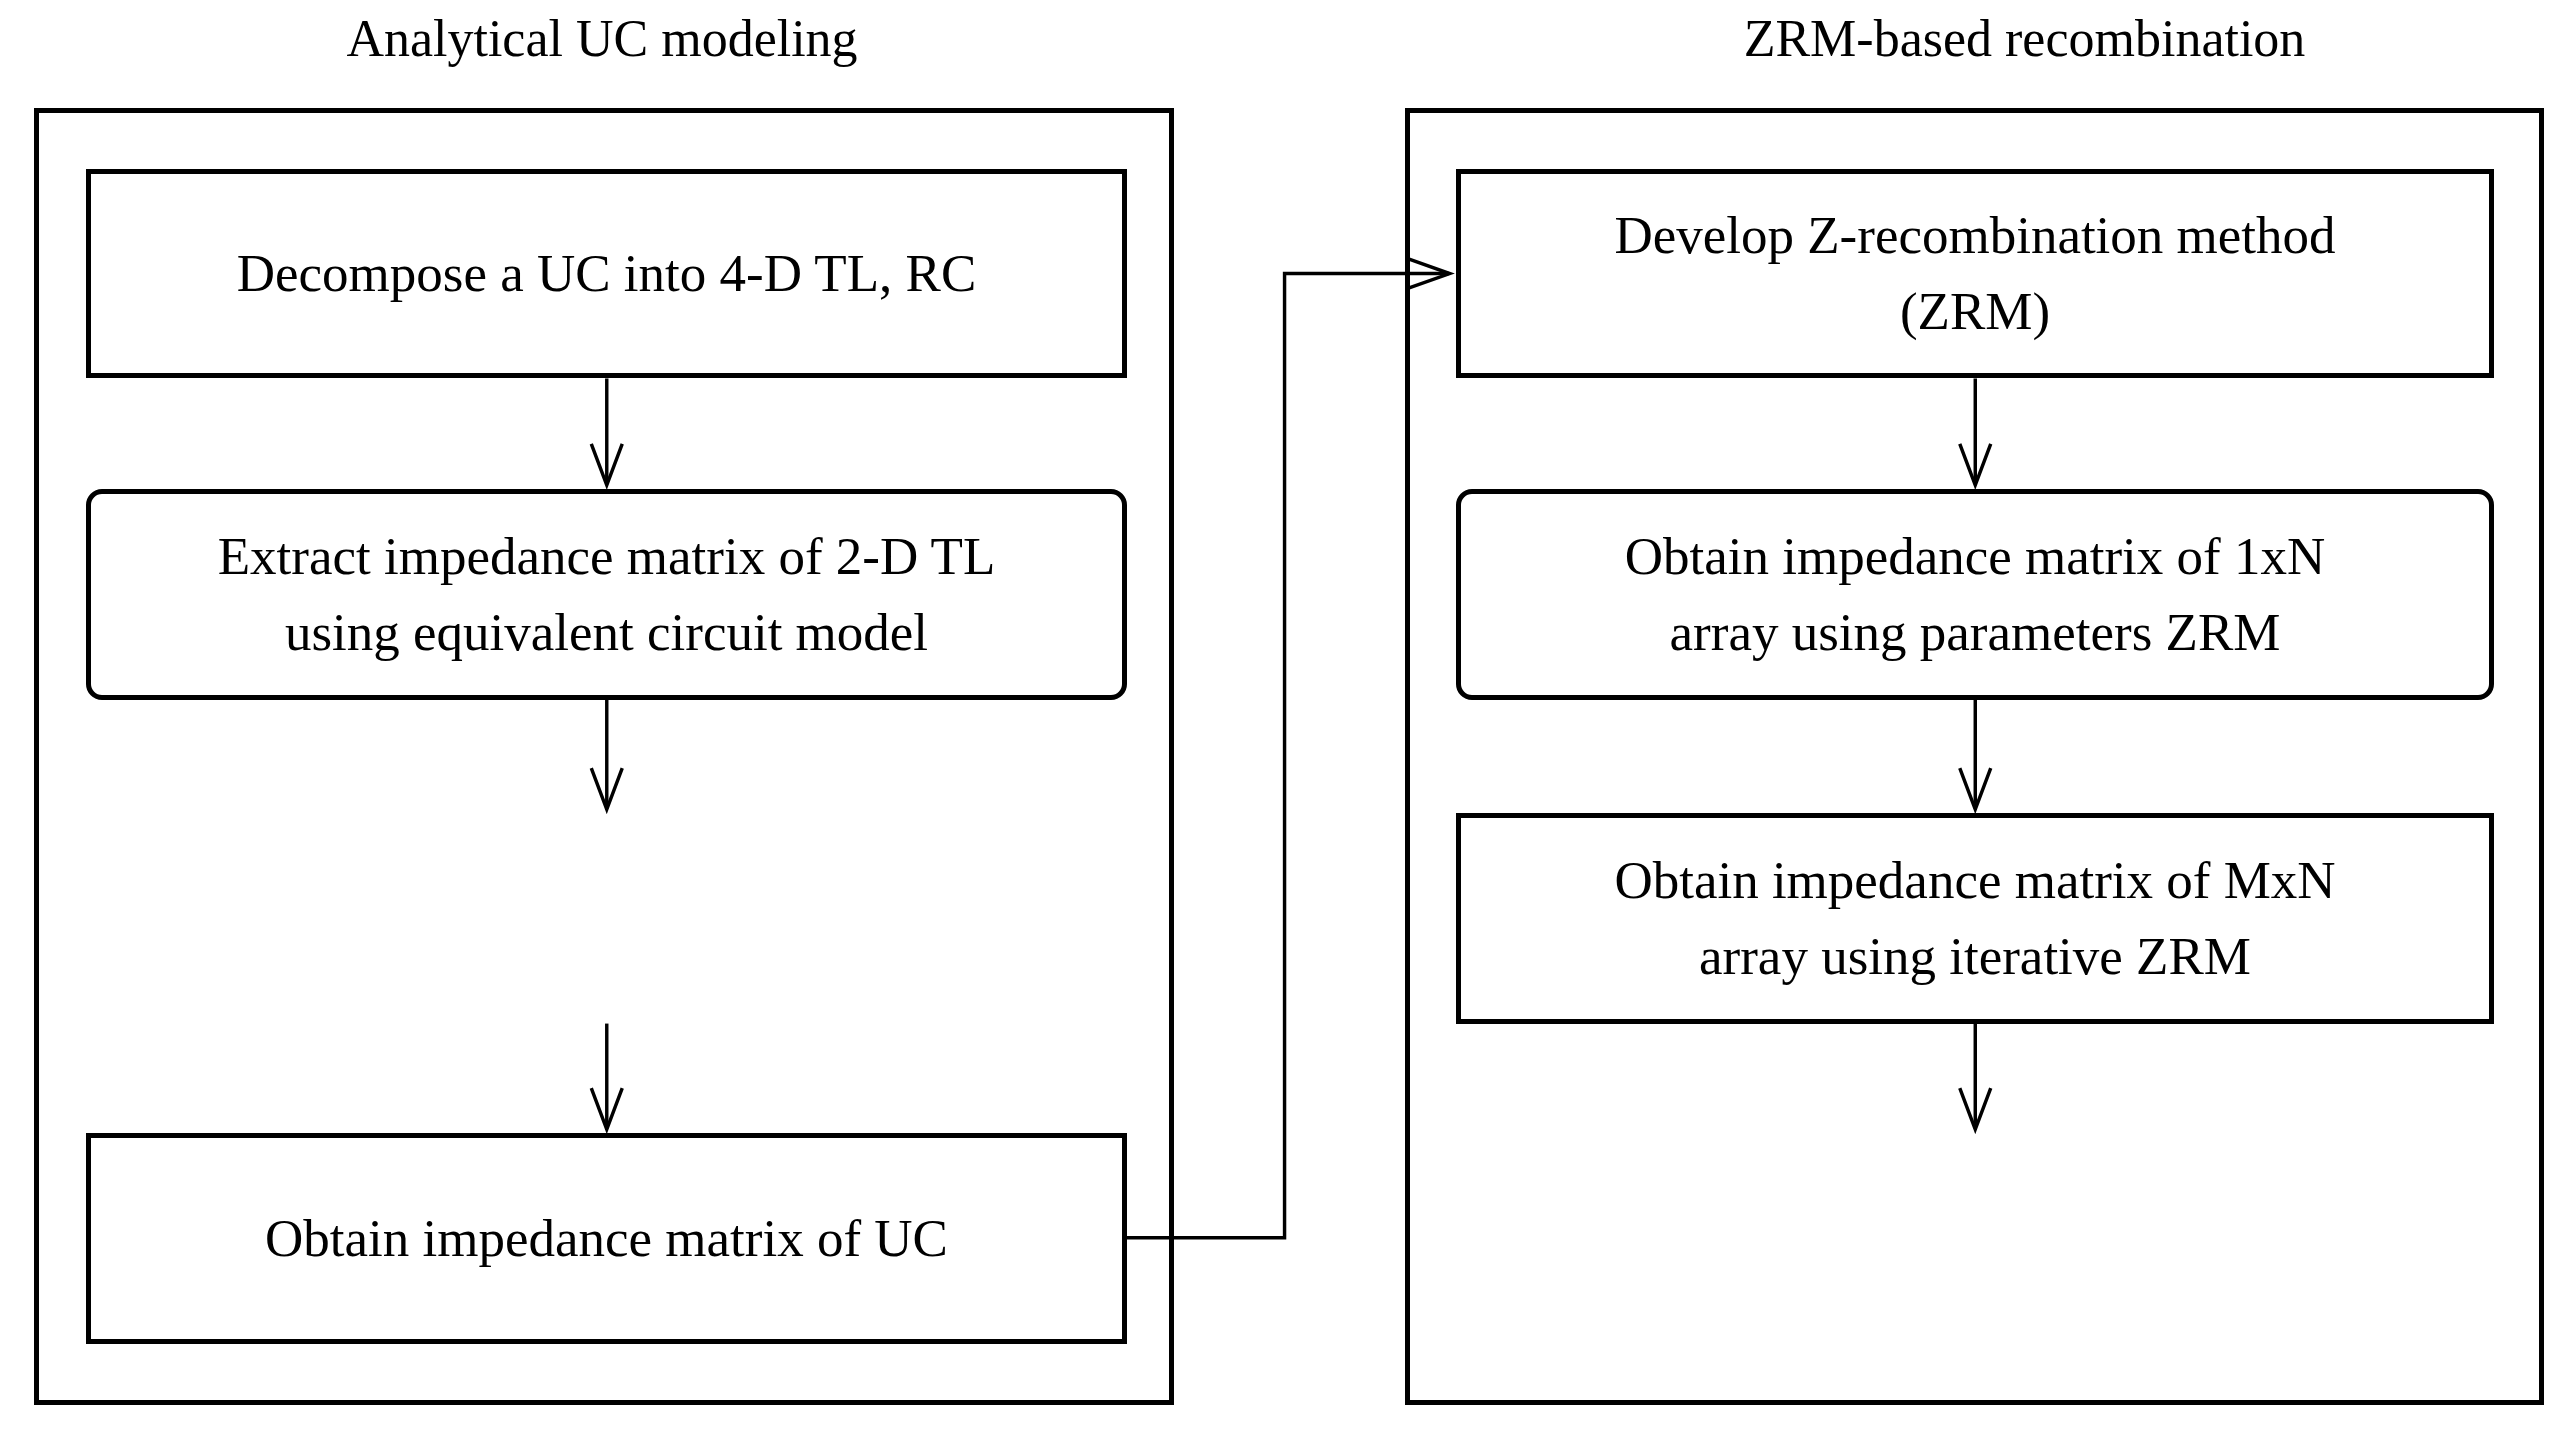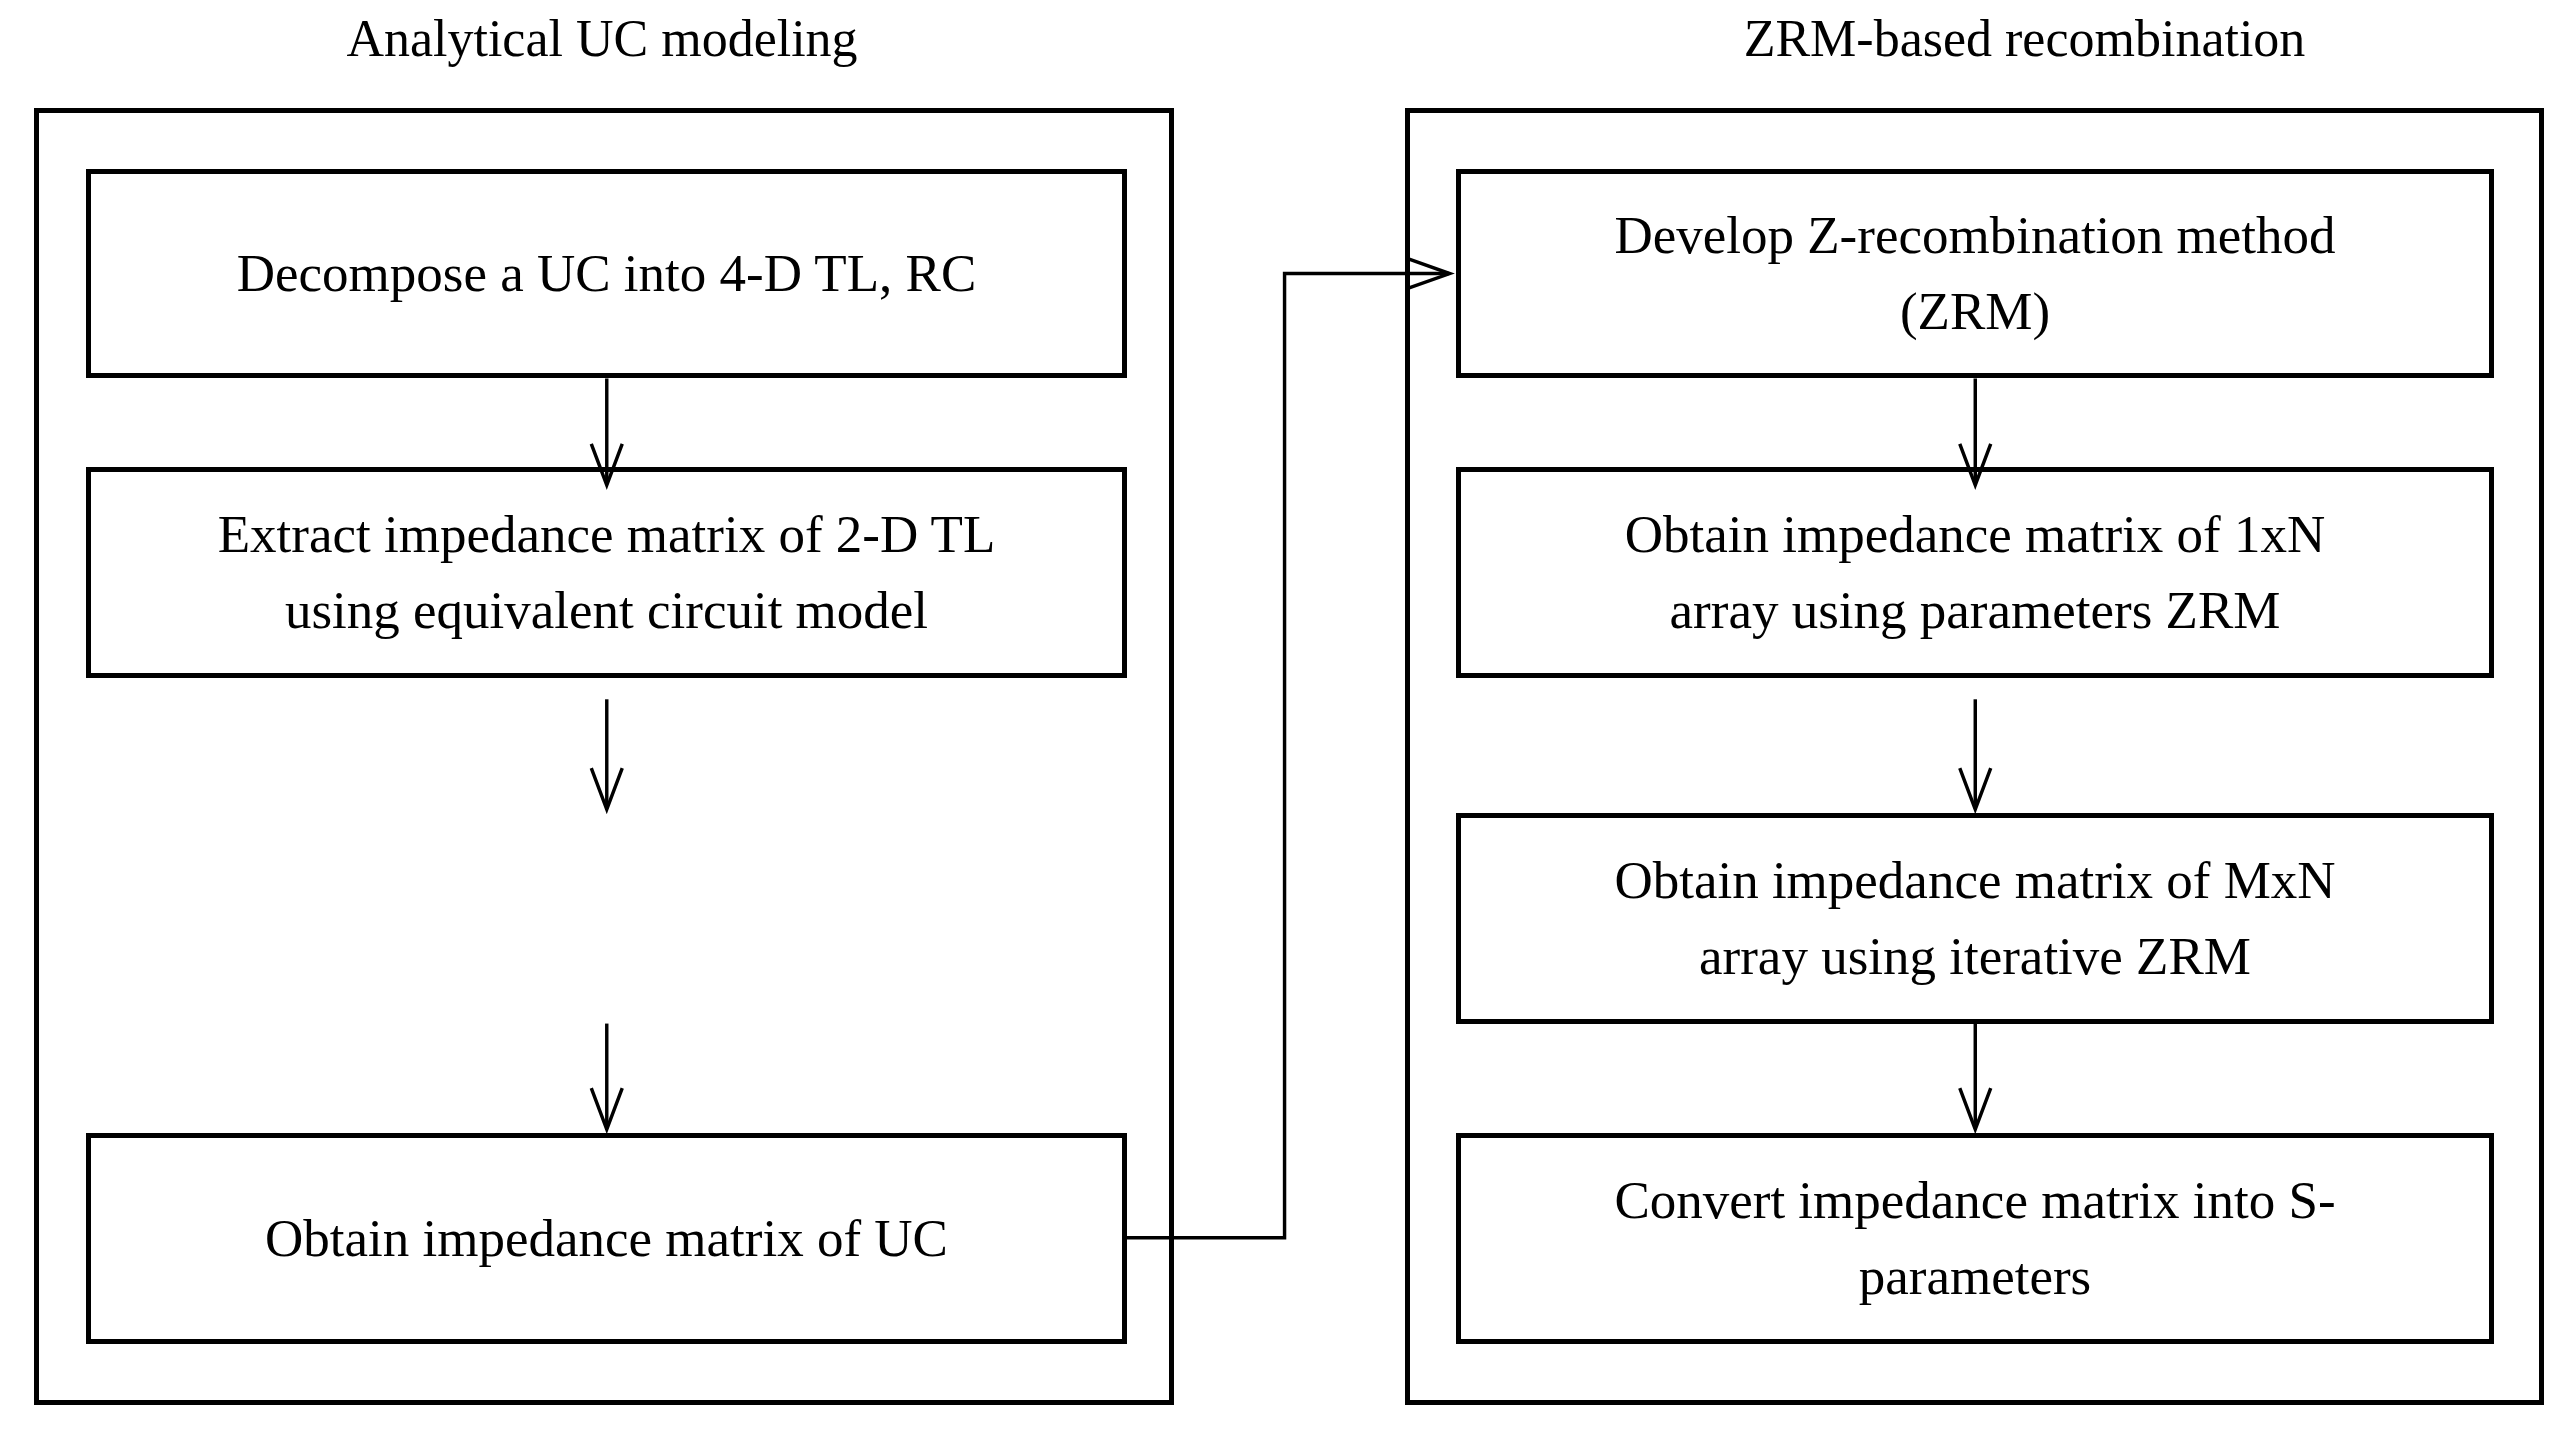--- a/index.html
+++ b/index.html
@@ -18,21 +18,21 @@
   .panel.p-right{left:1405px;width:1139px;}
   .box{
     position:absolute;border:5.2px solid #000;box-sizing:border-box;background:#fff;
     display:flex;align-items:center;justify-content:center;
     text-align:center;font-size:53px;line-height:1.42;white-space:pre-line;
     padding:0 17px;
   }
   .col-left{left:86px;width:1041px;}
   .col-right{left:1456px;width:1038px;}
   .row1{top:169px;height:209px;}
-  .row2{top:467px;height:211px;}
+  .row2{top:489px;height:211px;border-radius:16px;}
   .row3{top:813px;height:211px;}
   .row4{top:1133px;height:211px;}
   svg.overlay{position:absolute;left:0;top:0;width:2576px;height:1433px;pointer-events:none;}
   svg.overlay line, svg.overlay polyline{stroke:#000;stroke-width:4;fill:none;}
 </style>
 </head>
 <body>
 
 <div class="canvas">
 
@@ -46,22 +46,20 @@
   <div class="box col-left row2">Extract impedance matrix of 2-D TL
 using equivalent circuit model</div>
   <div class="box col-left row4">Obtain impedance matrix of UC</div>
 
   <div class="box col-right row1">Develop Z-recombination method
 (ZRM)</div>
   <div class="box col-right row2">Obtain impedance matrix of 1xN
 array using parameters ZRM</div>
   <div class="box col-right row3">Obtain impedance matrix of MxN
 array using iterative ZRM</div>
-  <div class="box col-right row4">Convert impedance matrix into S-
-parameters</div>
 
   <svg class="overlay" viewBox="0 0 2994 1666" xmlns="http://www.w3.org/2000/svg">
 
     <g>
       <line x1="705" y1="440" x2="705" y2="563"></line>
       <polyline points="687,516 705,564 723,516"></polyline>
     </g>
     <g>
       <line x1="705" y1="813" x2="705" y2="940"></line>
       <polyline points="687,893 705,941 723,893"></polyline>

